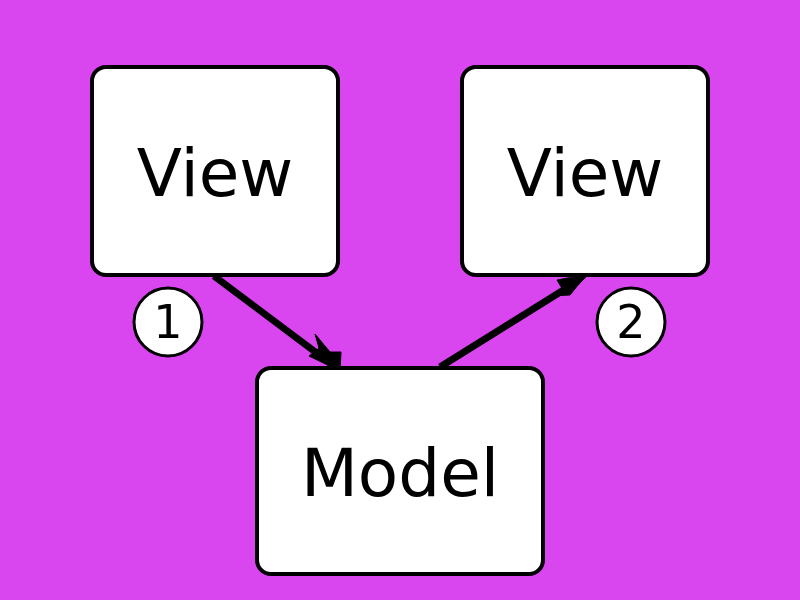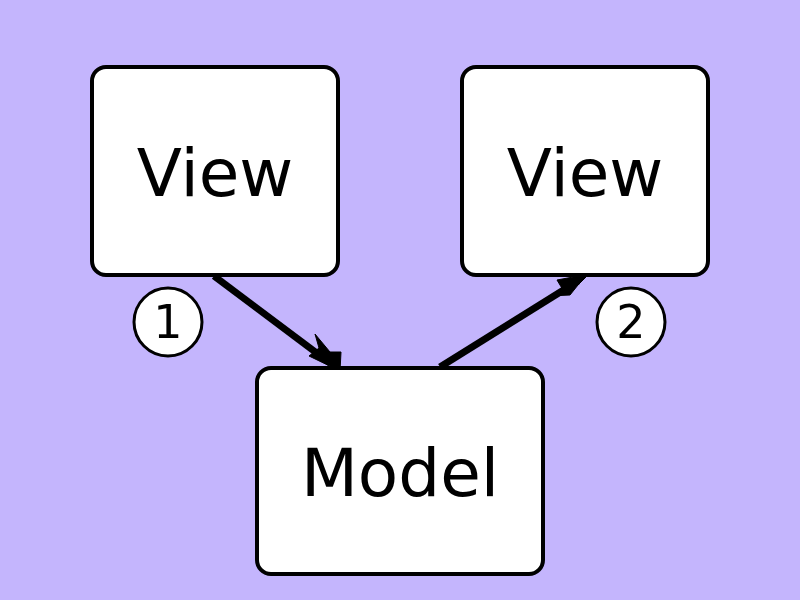--- a/index.html
+++ b/index.html
@@ -11,21 +11,21 @@
   body {
     width: 800px;
     height: 600px;
     overflow: hidden;
     font-family: "DejaVu Sans", "Liberation Sans", sans-serif;
   }
   #diagram-root {
     position: relative;
     width: 800px;
     height: 600px;
-    background: #c4b5fd;
+    background: #d946ef;
   }
   #diagram-svg {
     position: absolute;
     top: 0;
     left: 0;
     width: 800px;
     height: 600px;
     display: block;
   }
   .node-box {

